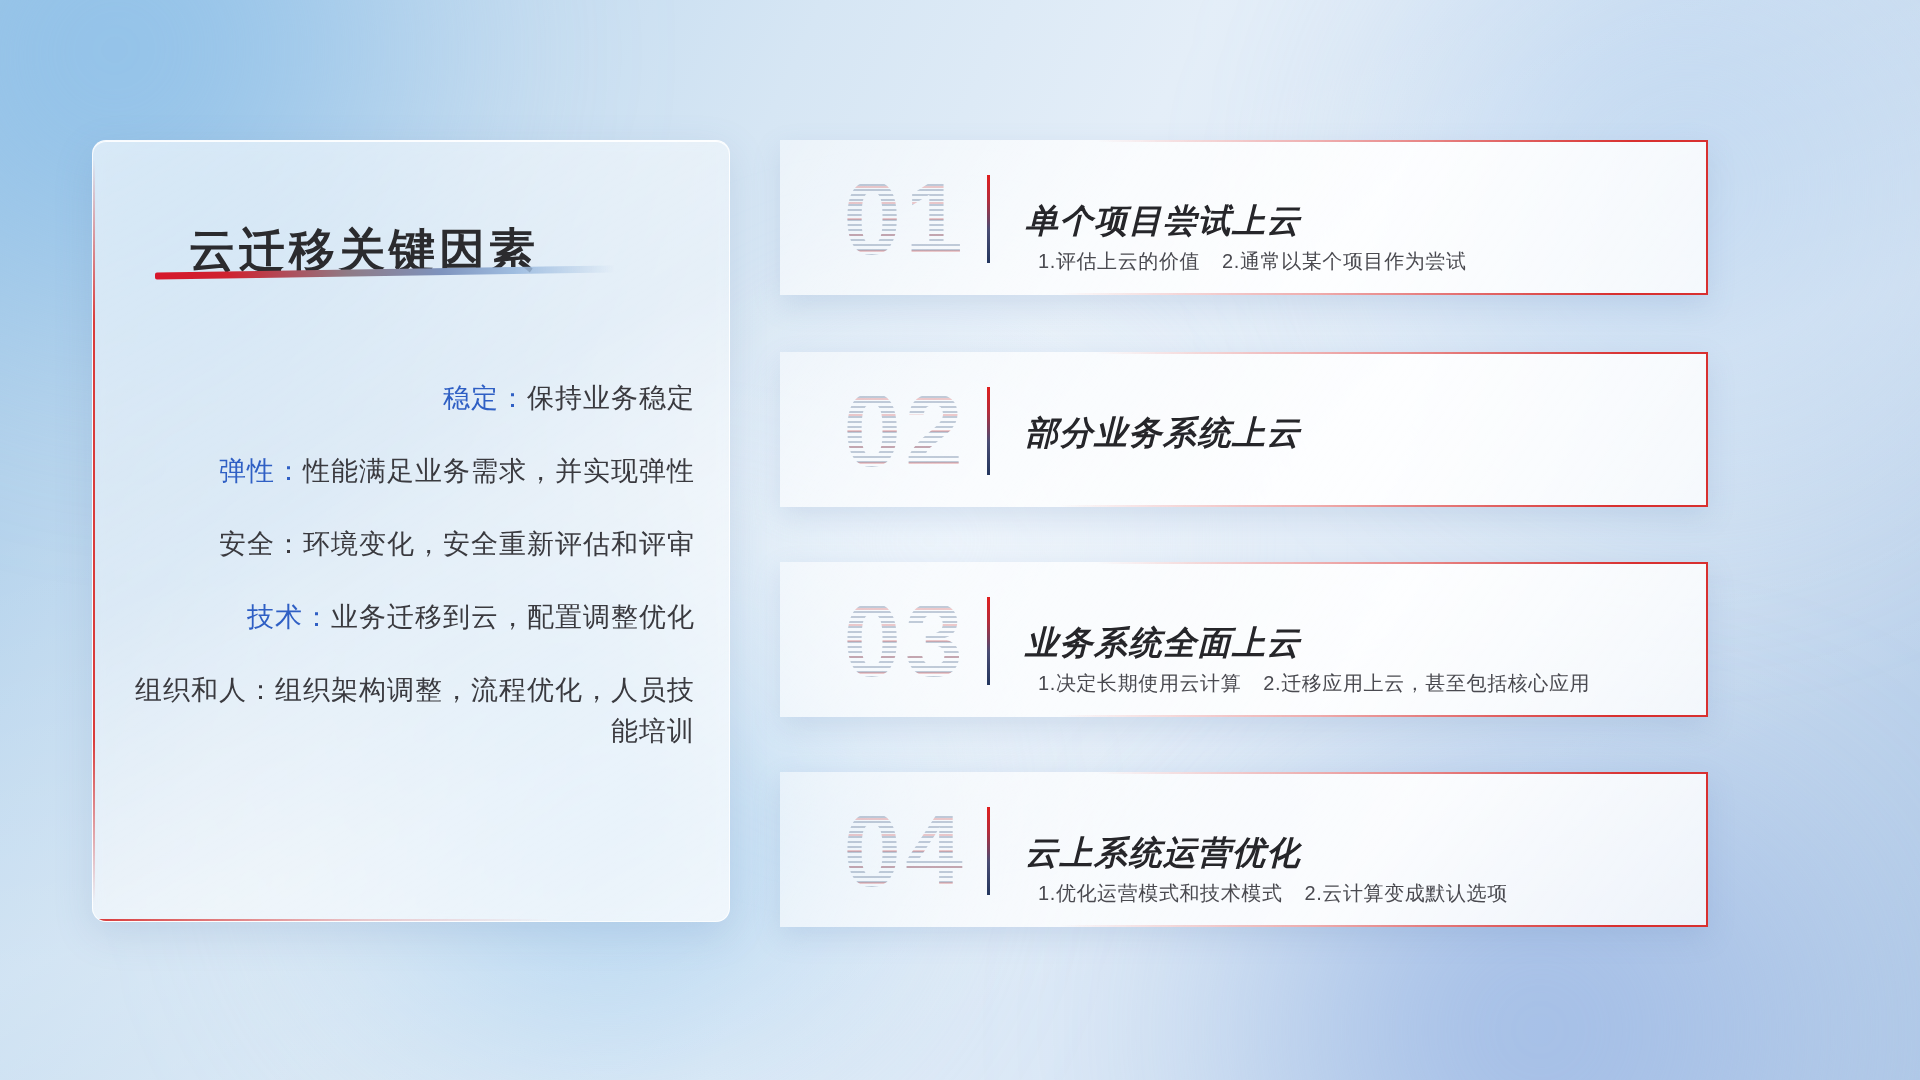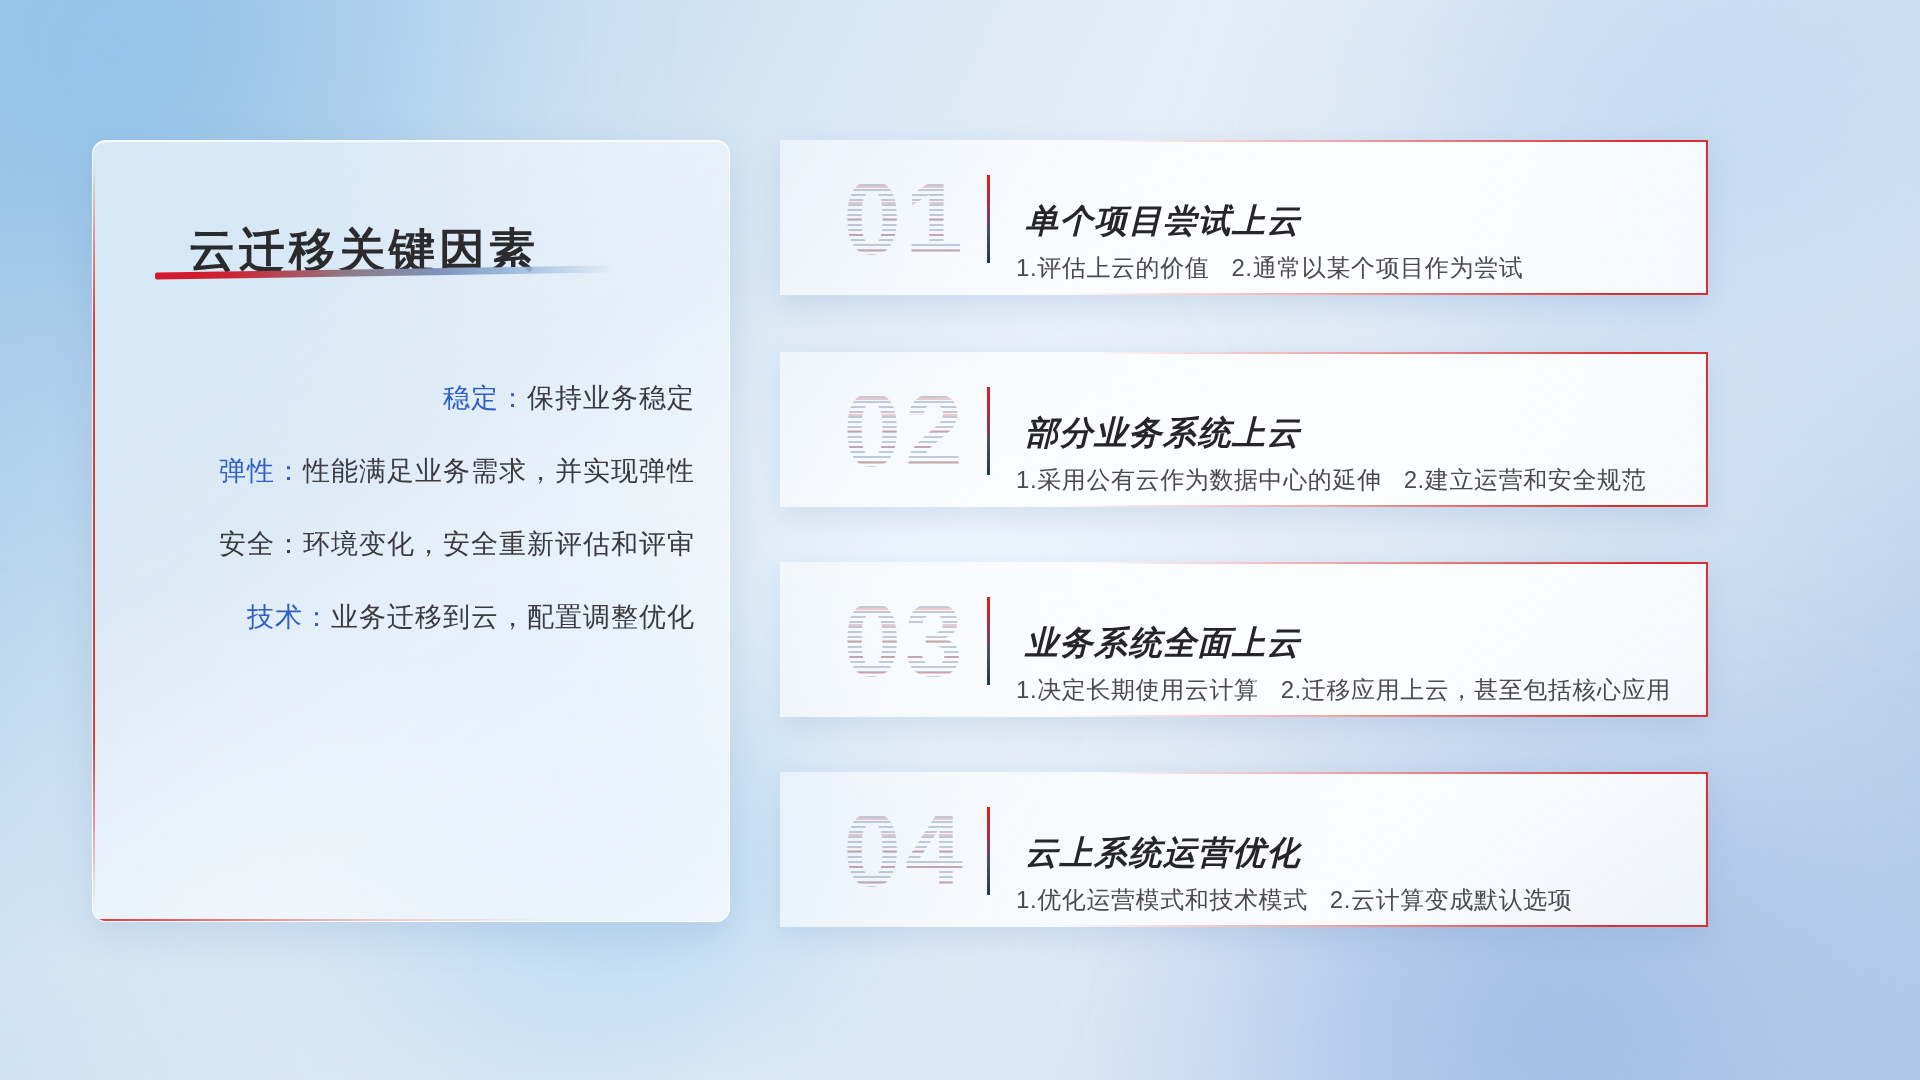--- a/index.html
+++ b/index.html
@@ -143,22 +143,22 @@
     background:linear-gradient(180deg,#e01f1f 0%,#b62c3a 28%,#4a4d74 62%,#23365e 100%);
   }
 
   .r-title{
     position:absolute;left:245px;top:32px;
     font-size:33px;font-weight:bold;color:#26262a;letter-spacing:1.5px;
     white-space:nowrap;
     font-style:italic;
   }
   .r-sub{
-    position:absolute;left:236px;top:88px;
-    font-size:24px;color:#4a4a50;letter-spacing:.6px;
+    position:absolute;left:258px;top:88px;
+    font-size:20px;color:#4a4a50;letter-spacing:.6px;
     white-space:nowrap;
   }
   .r-sub .gap{display:inline-block;width:22px;}
 </style>
 </head>
 <body>
 
 <div class="bg">
   <div class="bg-base"></div>
   <div class="blob blob-a"></div>
@@ -186,20 +186,23 @@
       </p>
 
       <p class="lc-item">
         <span class="lc-key plain">安全：</span><span>环境变化，安全重新评估和评审</span>
       </p>
 
       <p class="lc-item">
         <span class="lc-key">技术：</span><span>业务迁移到云，配置调整优化</span>
       </p>
 
+      <p class="lc-item">
+        <span class="lc-key plain">组织和人：</span><span>组织架构调整，流程优化，人员技能培训</span>
+      </p>
 
     </div>
   </section>
 
   <article class="r-card" id="card-1">
     <div class="edge-r"></div>
     <div class="r-num">01</div>
     <div class="r-num-tint">01</div>
     <div class="r-divider"></div>
     <h2 class="r-title">单个项目尝试上云</h2>
@@ -207,23 +210,20 @@
       <span>1.评估上云的价值</span><span class="gap"></span><span>2.通常以某个项目作为尝试</span>
     </p>
   </article>
 
   <article class="r-card" id="card-2">
     <div class="edge-r"></div>
     <div class="r-num">02</div>
     <div class="r-num-tint">02</div>
     <div class="r-divider"></div>
     <h2 class="r-title">部分业务系统上云</h2>
-    <p class="r-sub">
-      <span>1.采用公有云作为数据中心的延伸</span><span class="gap"></span><span>2.建立运营和安全规范</span>
-    </p>
   </article>
 
   <article class="r-card" id="card-3">
     <div class="edge-r"></div>
     <div class="r-num">03</div>
     <div class="r-num-tint">03</div>
     <div class="r-divider"></div>
     <h2 class="r-title">业务系统全面上云</h2>
     <p class="r-sub">
       <span>1.决定长期使用云计算</span><span class="gap"></span><span>2.迁移应用上云，甚至包括核心应用</span>

